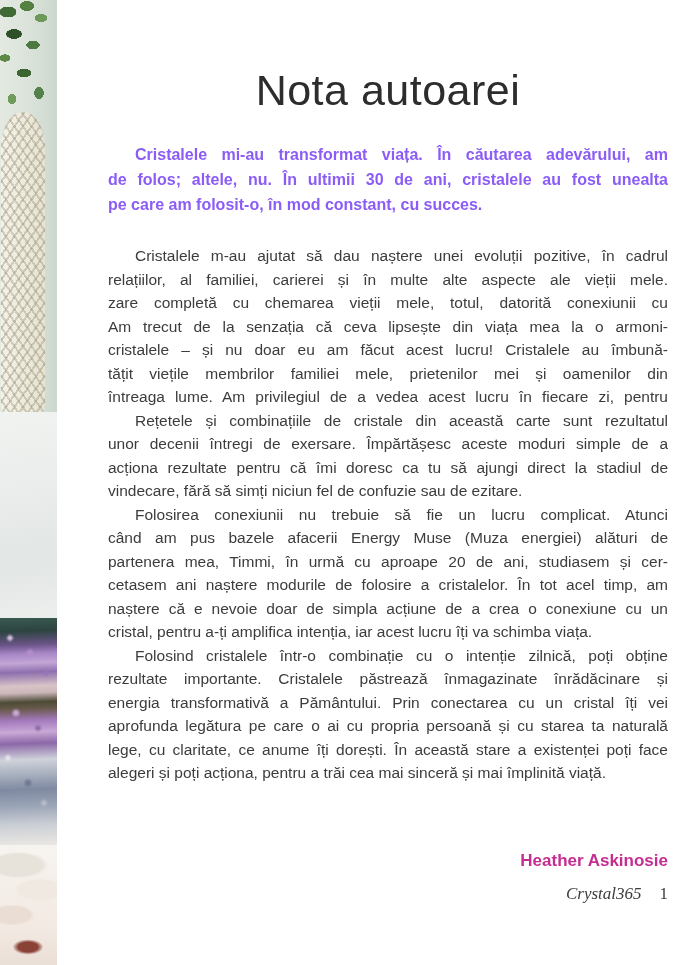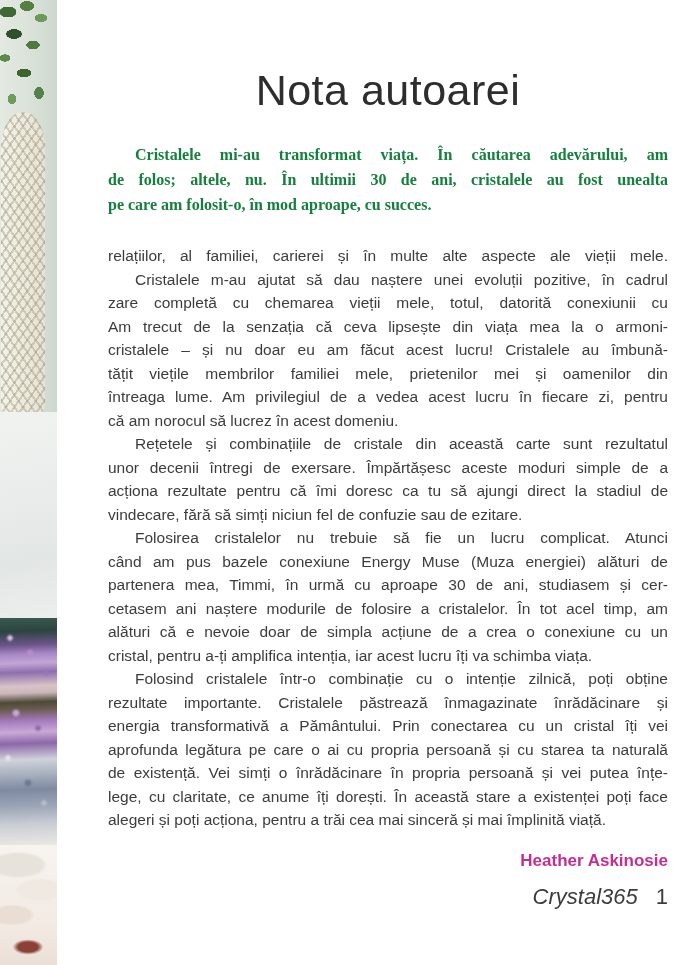--- a/index.html
+++ b/index.html
@@ -66,74 +66,72 @@
   .intro .jline { font-size:16px; line-height:25px; font-weight:bold; }
   .bodytext { top:244px; color:#3c3c3c; }
   .bodytext .jline { font-size:15.5px; line-height:23.5px; }
   .jline {
     white-space:nowrap; overflow:hidden;
     text-align:justify; text-align-last:justify;
   }
   .jline.last { text-align-last:left; }
   .jline.first { text-indent:27px; }
   .signature { top:851px; text-align:right; font-size:17px; font-weight:bold; }
-  .footer { top:884px; text-align:right; font-size:22px; color:#3c3c3c; }
+  .footer { top:884px; text-align:right; font-size:17px; color:#3c3c3c;font-family:Liberation Serif, serif; }
   .footer .book { font-style:italic; }
   .footer .pagenum { display:inline-block; margin-left:18px; font-style:normal; }
 </style>
 </head>
 <body>
 
 <div id="page">
 
   <div class="strip">
     <div class="seg seg-top"></div>
     <div class="leaves"></div>
     <div class="vase"></div>
     <div class="seg seg-fabric"></div>
     <div class="seg seg-amethyst"></div>
     <div class="amethyst-speckles"></div>
     <div class="seg seg-bottom"></div>
   </div>
 
   <div class="col title">Nota autoarei</div>
 
-  <div class="col intro" style="color:#15803d;font-family:Liberation Serif, serif;">
+  <div class="col intro" style="color:#8b5cf6;">
     <div class="jline first">Cristalele mi-au transformat viața. În căutarea adevărului, am</div>
     <div class="jline">de folos; altele, nu. În ultimii 30 de ani, cristalele au fost unealta</div>
-    <div class="jline last">pe care am folosit-o, în mod aproape, cu succes.</div>
+    <div class="jline last">pe care am folosit-o, în mod constant, cu succes.</div>
   </div>
 
   <div class="col bodytext">
+    <div class="jline first">Cristalele m-au ajutat să dau naștere unei evoluții pozitive, în cadrul</div>
     <div class="jline">relațiilor, al familiei, carierei și în multe alte aspecte ale vieții mele.</div>
-    <div class="jline first">Cristalele m-au ajutat să dau naștere unei evoluții pozitive, în cadrul</div>
     <div class="jline">zare completă cu chemarea vieții mele, totul, datorită conexiunii cu</div>
     <div class="jline">Am trecut de la senzația că ceva lipsește din viața mea la o armoni-</div>
     <div class="jline">cristalele – și nu doar eu am făcut acest lucru! Cristalele au îmbună-</div>
     <div class="jline">tățit viețile membrilor familiei mele, prietenilor mei și oamenilor din</div>
     <div class="jline">întreaga lume. Am privilegiul de a vedea acest lucru în fiecare zi, pentru</div>
-    <div class="jline last">că am norocul să lucrez în acest domeniu.</div>
 
     <div class="jline first">Rețetele și combinațiile de cristale din această carte sunt rezultatul</div>
     <div class="jline">unor decenii întregi de exersare. Împărtășesc aceste moduri simple de a</div>
     <div class="jline">acționa rezultate pentru că îmi doresc ca tu să ajungi direct la stadiul de</div>
     <div class="jline last">vindecare, fără să simți niciun fel de confuzie sau de ezitare.</div>
 
-    <div class="jline first">Folosirea cristalelor nu trebuie să fie un lucru complicat. Atunci</div>
-    <div class="jline">când am pus bazele conexiune Energy Muse (Muza energiei) alături de</div>
-    <div class="jline">partenera mea, Timmi, în urmă cu aproape 30 de ani, studiasem și cer-</div>
+    <div class="jline first">Folosirea conexiunii nu trebuie să fie un lucru complicat. Atunci</div>
+    <div class="jline">când am pus bazele afacerii Energy Muse (Muza energiei) alături de</div>
+    <div class="jline">partenera mea, Timmi, în urmă cu aproape 20 de ani, studiasem și cer-</div>
     <div class="jline">cetasem ani naștere modurile de folosire a cristalelor. În tot acel timp, am</div>
-    <div class="jline">alături că e nevoie doar de simpla acțiune de a crea o conexiune cu un</div>
+    <div class="jline">naștere că e nevoie doar de simpla acțiune de a crea o conexiune cu un</div>
     <div class="jline last">cristal, pentru a-ți amplifica intenția, iar acest lucru îți va schimba viața.</div>
 
     <div class="jline first">Folosind cristalele într-o combinație cu o intenție zilnică, poți obține</div>
     <div class="jline">rezultate importante. Cristalele păstrează înmagazinate înrădăcinare și</div>
     <div class="jline">energia transformativă a Pământului. Prin conectarea cu un cristal îți vei</div>
     <div class="jline">aprofunda legătura pe care o ai cu propria persoană și cu starea ta naturală</div>
-    <div class="jline">de existență. Vei simți o înrădăcinare în propria persoană și vei putea înțe-</div>
     <div class="jline">lege, cu claritate, ce anume îți dorești. În această stare a existenței poți face</div>
     <div class="jline last">alegeri și poți acționa, pentru a trăi cea mai sinceră și mai împlinită viață.</div>
   </div>
 
   <div class="col signature" style="color:#c42e90;">Heather Askinosie</div>
 
   <div class="col footer">
     <span class="book">Crystal365</span><span class="pagenum">1</span>
   </div>
 

